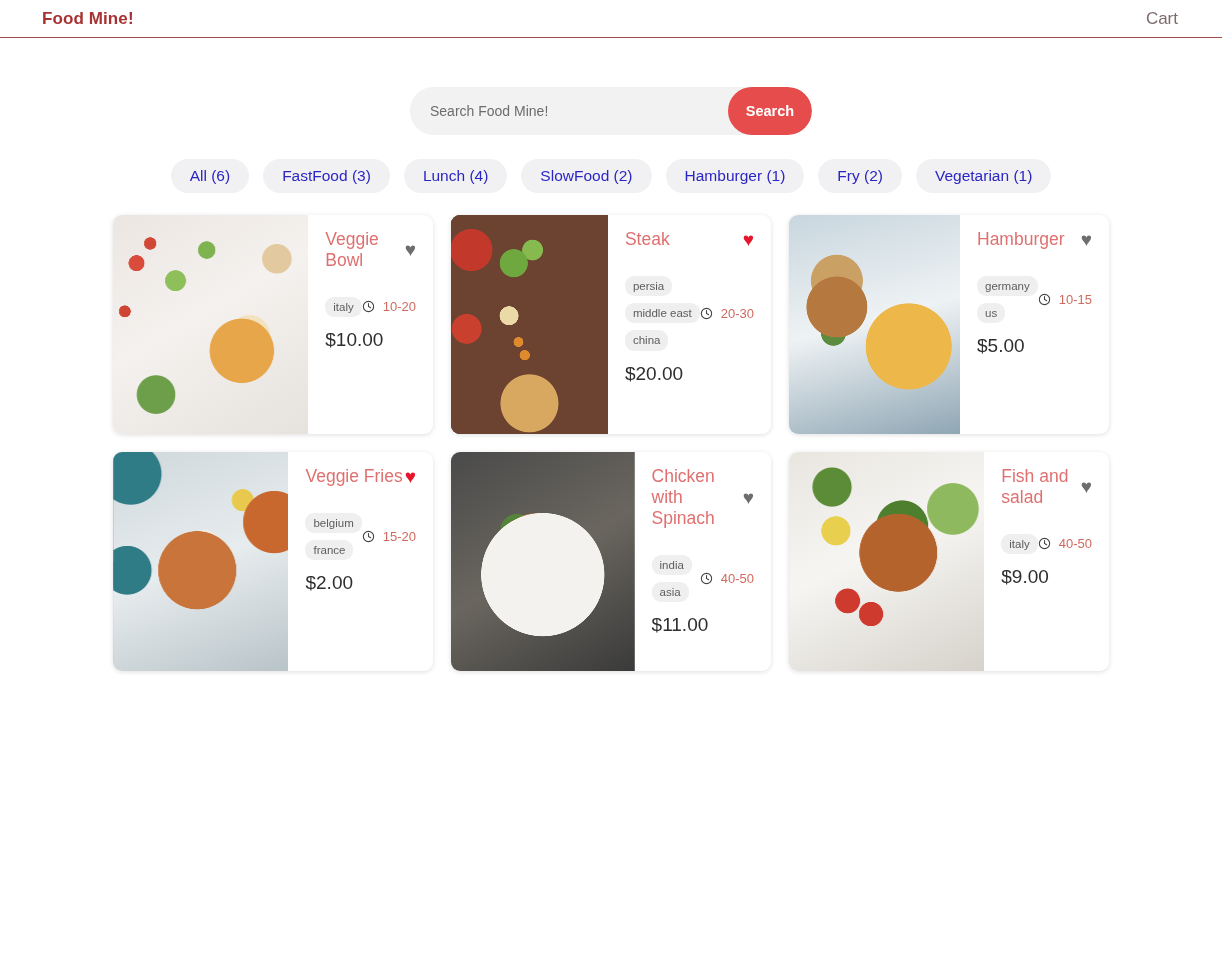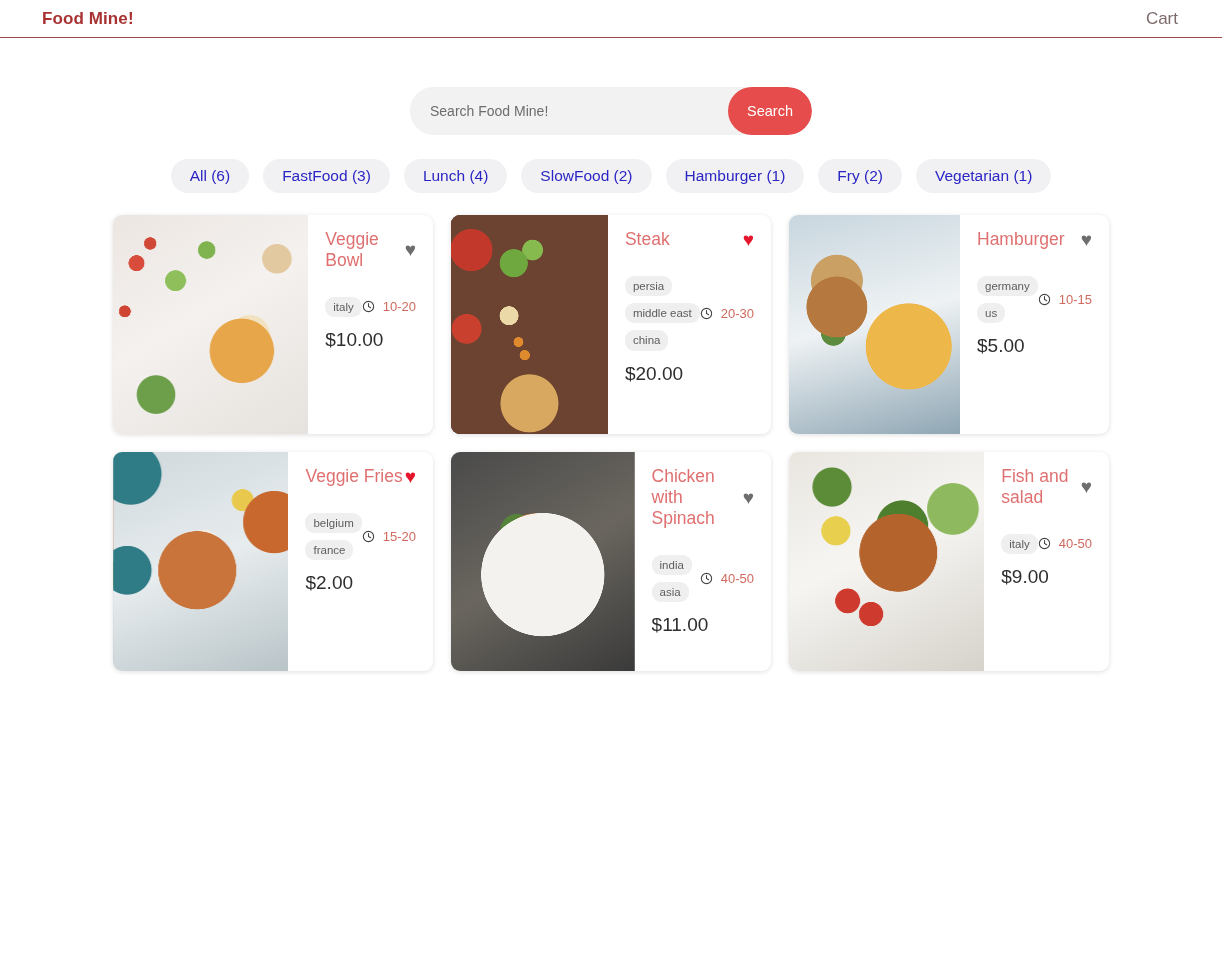--- a/index.html
+++ b/index.html
@@ -64,21 +64,21 @@
     font-family: "Liberation Sans", sans-serif;
   }
   .search-input::placeholder { color: #6d6d6d; }
   .search-button {
     width: 84px;
     border: none;
     outline: none;
     background: #e74c4c;
     color: #ffffff;
     font-size: 14.5px;
-    font-weight: 400;
+    font-weight: 700;
     cursor: pointer;
     border-radius: 24px;
     font-family: "Liberation Sans", sans-serif;
   }
 
   
   .chips {
     display: flex;
     justify-content: center;
     align-items: flex-start;

